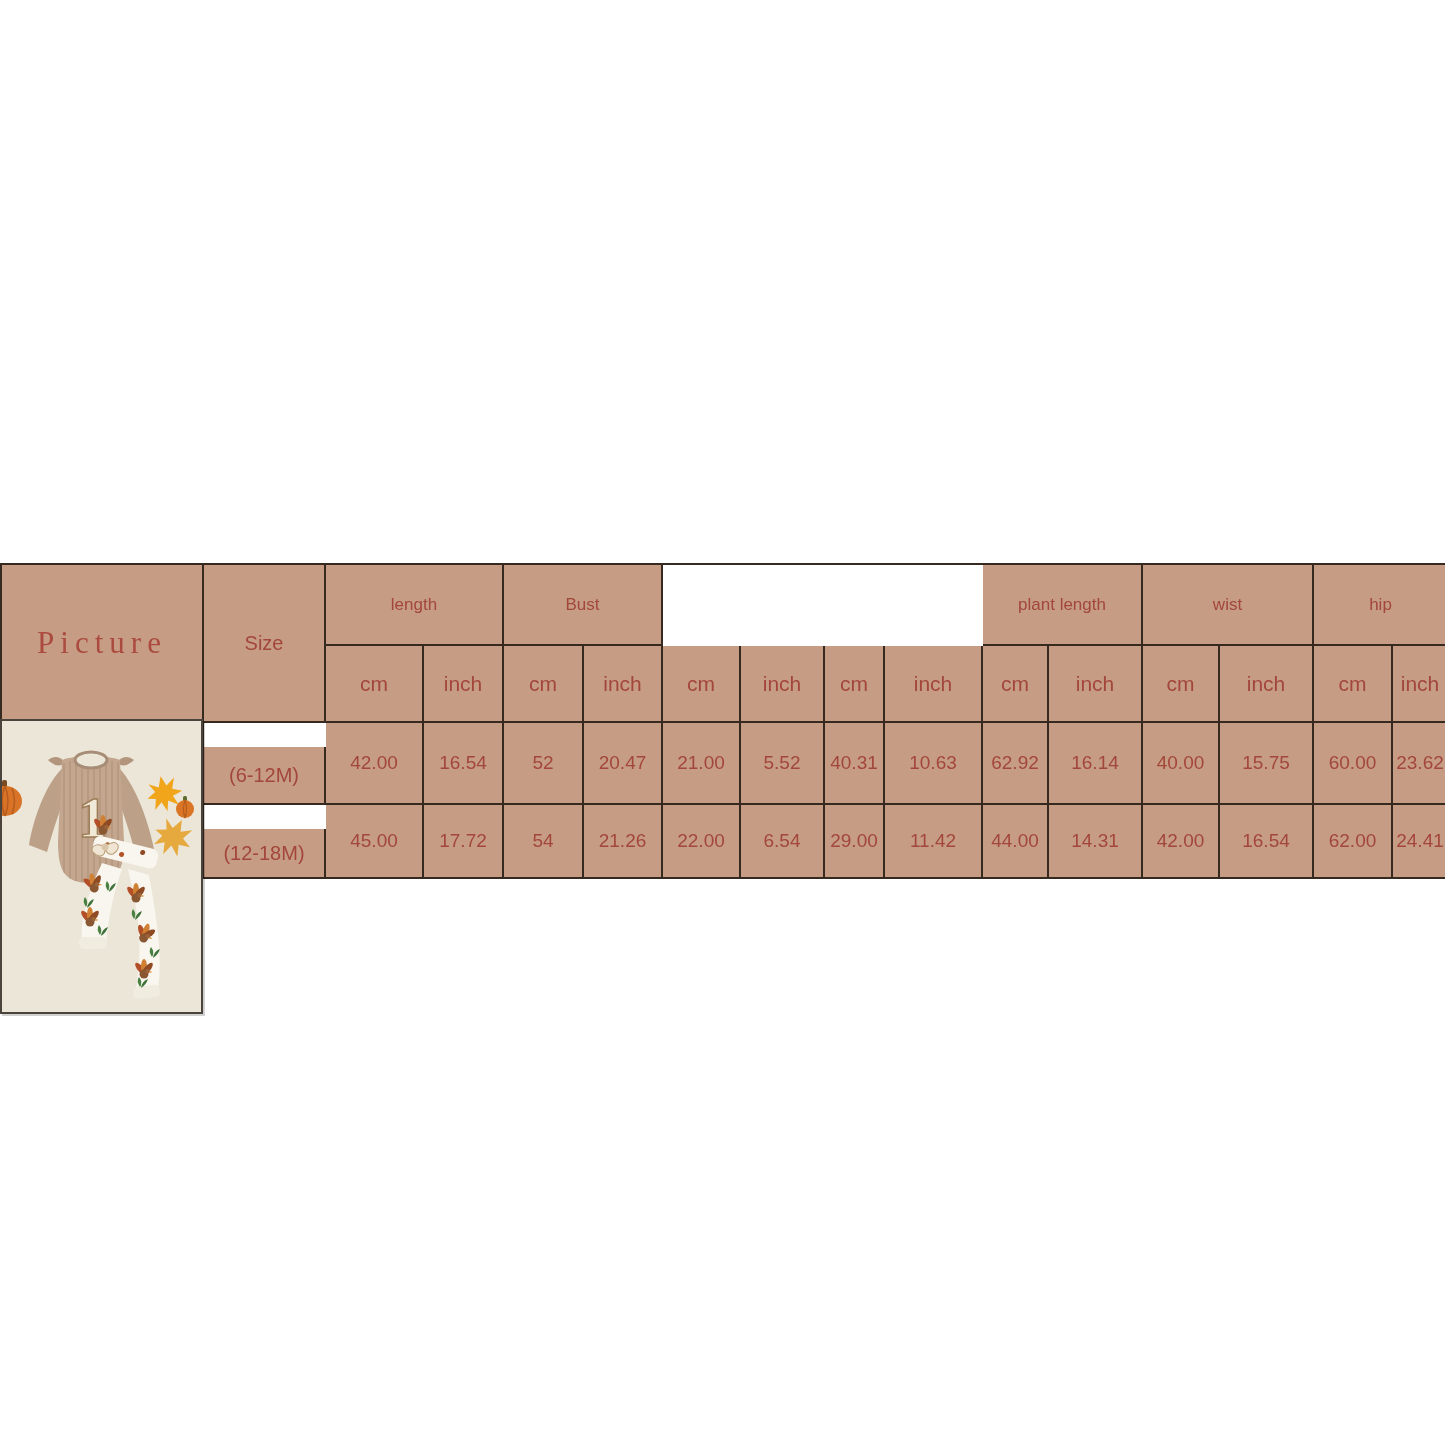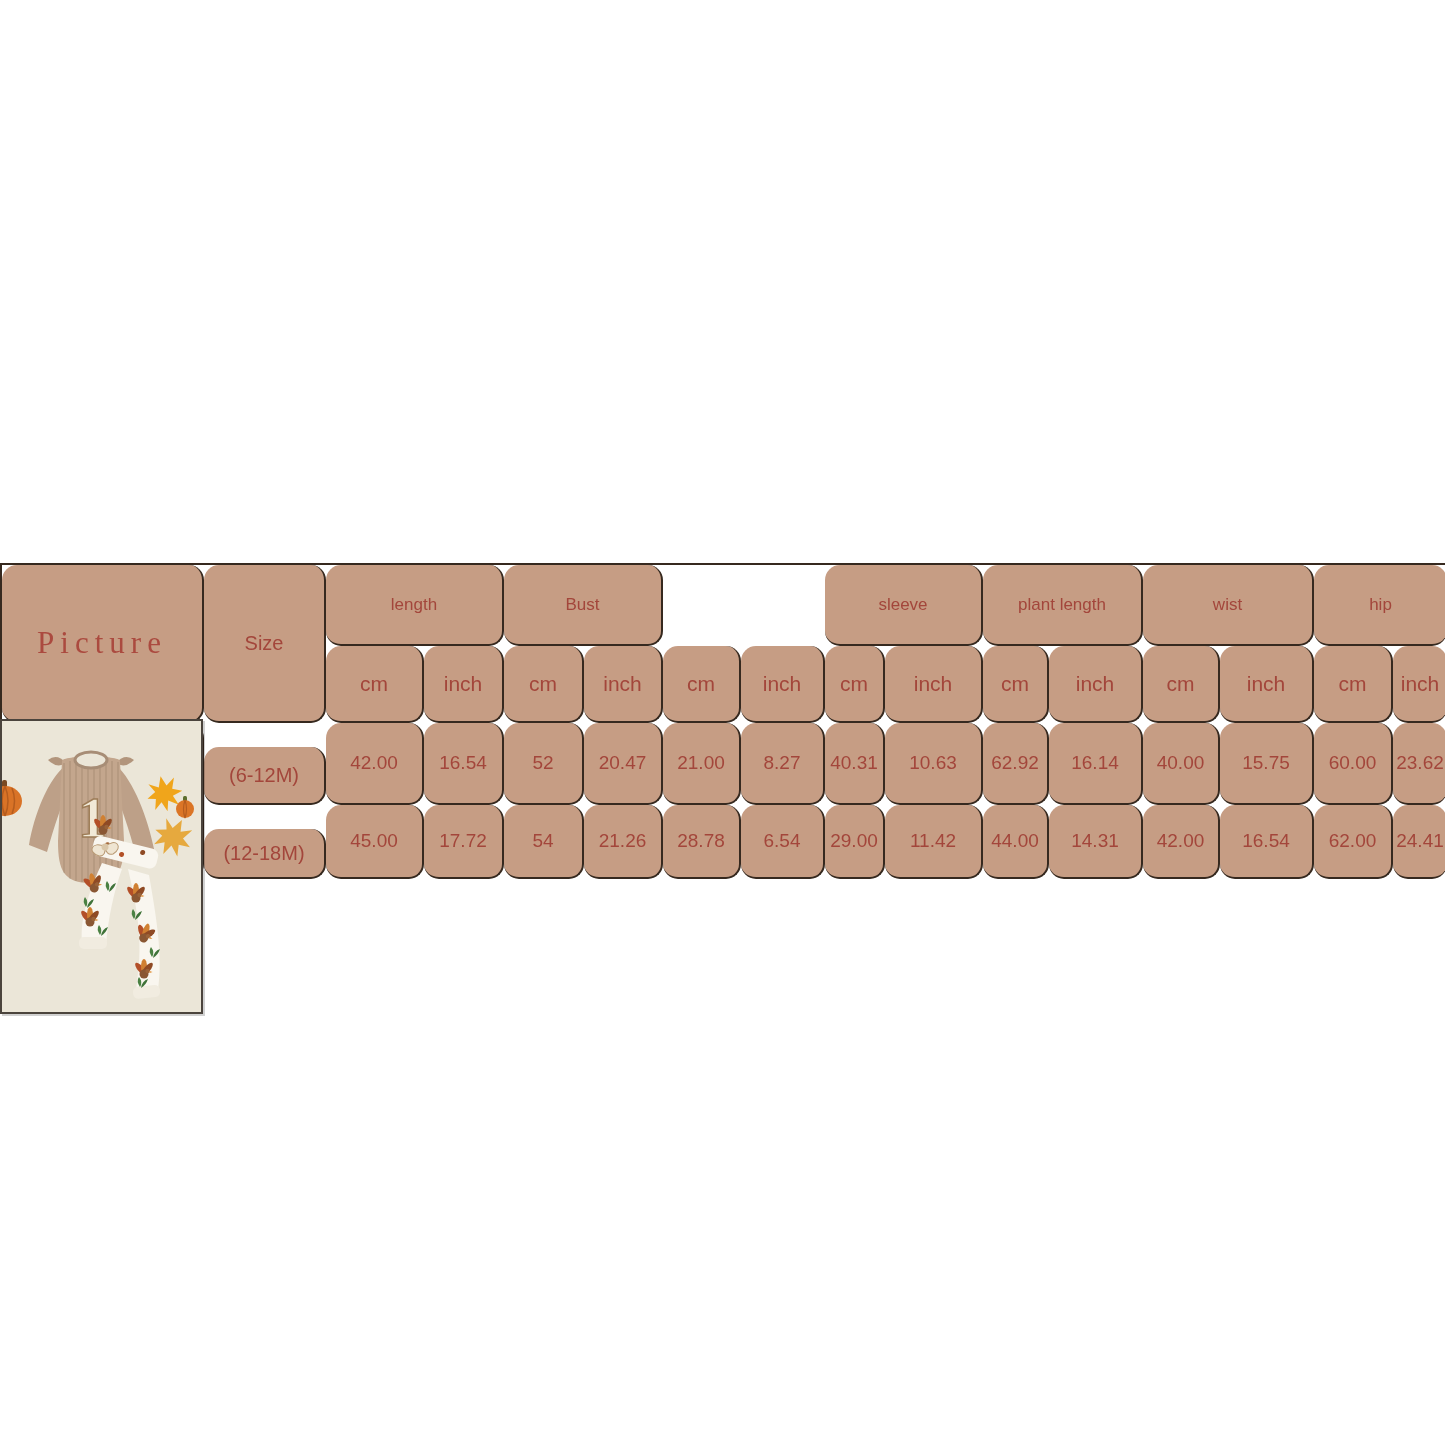--- a/index.html
+++ b/index.html
@@ -22,21 +22,20 @@
   }
   .cell{
     background:var(--cell_bg);
     border-right:2px solid var(--grid_line);
     border-bottom:2px solid var(--grid_line);
     display:flex;align-items:center;justify-content:center;
     color:var(--table_text);
     box-sizing:border-box;
     overflow:hidden;
     text-align:center;
-    border-radius:15px;
   }
   .cell.cut{border-right:none;}
   .picture-header{
     font-family:"Liberation Serif","DejaVu Serif",serif;
     font-size:31px;letter-spacing:6px;color:var(--picture_text);
   }
   .size-header{font-size:20px;}
   .gh{font-size:17px;}
   .unit{font-size:21px;}
   .size-val{font-size:20px;margin-top:24px;}
@@ -53,21 +52,20 @@
 </head>
 <body>
 
 <div class="size-table">
 
   <div class="cell picture-header" style="grid-area:1/1/3/2">Picture</div>
   <div class="cell size-header" style="grid-area:1/2/3/3">Size</div>
 
   <div class="cell gh" style="grid-area:1/3/2/5">length</div>
   <div class="cell gh" style="grid-area:1/5/2/7">Bust</div>
-  <div class="cell gh" style="grid-area:1/9/2/11">sleeve</div>
   <div class="cell gh" style="grid-area:1/11/2/13">plant length</div>
   <div class="cell gh" style="grid-area:1/13/2/15">wist</div>
   <div class="cell gh cut" style="grid-area:1/15/2/17">hip</div>
 
   <div class="cell unit" style="grid-area:2/3/3/4">cm</div>
   <div class="cell unit" style="grid-area:2/4/3/5">inch</div>
   <div class="cell unit" style="grid-area:2/5/3/6">cm</div>
   <div class="cell unit" style="grid-area:2/6/3/7">inch</div>
   <div class="cell unit" style="grid-area:2/7/3/8">cm</div>
   <div class="cell unit" style="grid-area:2/8/3/9">inch</div>
@@ -81,36 +79,36 @@
   <div class="cell unit cut" style="grid-area:2/16/3/17">inch</div>
 
   <div class="cell photo-cell" style="grid-area:3/1/5/2"></div>
 
   <div class="cell size-val" style="grid-area:3/2/4/3">(6-12M)</div>
   <div class="cell val" style="grid-area:3/3/4/4">42.00</div>
   <div class="cell val" style="grid-area:3/4/4/5">16.54</div>
   <div class="cell val" style="grid-area:3/5/4/6">52</div>
   <div class="cell val" style="grid-area:3/6/4/7">20.47</div>
   <div class="cell val" style="grid-area:3/7/4/8">21.00</div>
-  <div class="cell val" style="grid-area:3/8/4/9">8.27</div>
+  <div class="cell val" style="grid-area:3/8/4/9">5.52</div>
   <div class="cell val" style="grid-area:3/9/4/10">40.31</div>
   <div class="cell val" style="grid-area:3/10/4/11">10.63</div>
   <div class="cell val" style="grid-area:3/11/4/12">62.92</div>
   <div class="cell val" style="grid-area:3/12/4/13">16.14</div>
   <div class="cell val" style="grid-area:3/13/4/14">40.00</div>
   <div class="cell val" style="grid-area:3/14/4/15">15.75</div>
   <div class="cell val" style="grid-area:3/15/4/16">60.00</div>
   <div class="cell val cut" style="grid-area:3/16/4/17">23.62</div>
 
   <div class="cell size-val" style="grid-area:4/2/5/3">(12-18M)</div>
   <div class="cell val" style="grid-area:4/3/5/4">45.00</div>
   <div class="cell val" style="grid-area:4/4/5/5">17.72</div>
   <div class="cell val" style="grid-area:4/5/5/6">54</div>
   <div class="cell val" style="grid-area:4/6/5/7">21.26</div>
-  <div class="cell val" style="grid-area:4/7/5/8">28.78</div>
+  <div class="cell val" style="grid-area:4/7/5/8">22.00</div>
   <div class="cell val" style="grid-area:4/8/5/9">6.54</div>
   <div class="cell val" style="grid-area:4/9/5/10">29.00</div>
   <div class="cell val" style="grid-area:4/10/5/11">11.42</div>
   <div class="cell val" style="grid-area:4/11/5/12">44.00</div>
   <div class="cell val" style="grid-area:4/12/5/13">14.31</div>
   <div class="cell val" style="grid-area:4/13/5/14">42.00</div>
   <div class="cell val" style="grid-area:4/14/5/15">16.54</div>
   <div class="cell val" style="grid-area:4/15/5/16">62.00</div>
   <div class="cell val cut" style="grid-area:4/16/5/17">24.41</div>
 </div>

